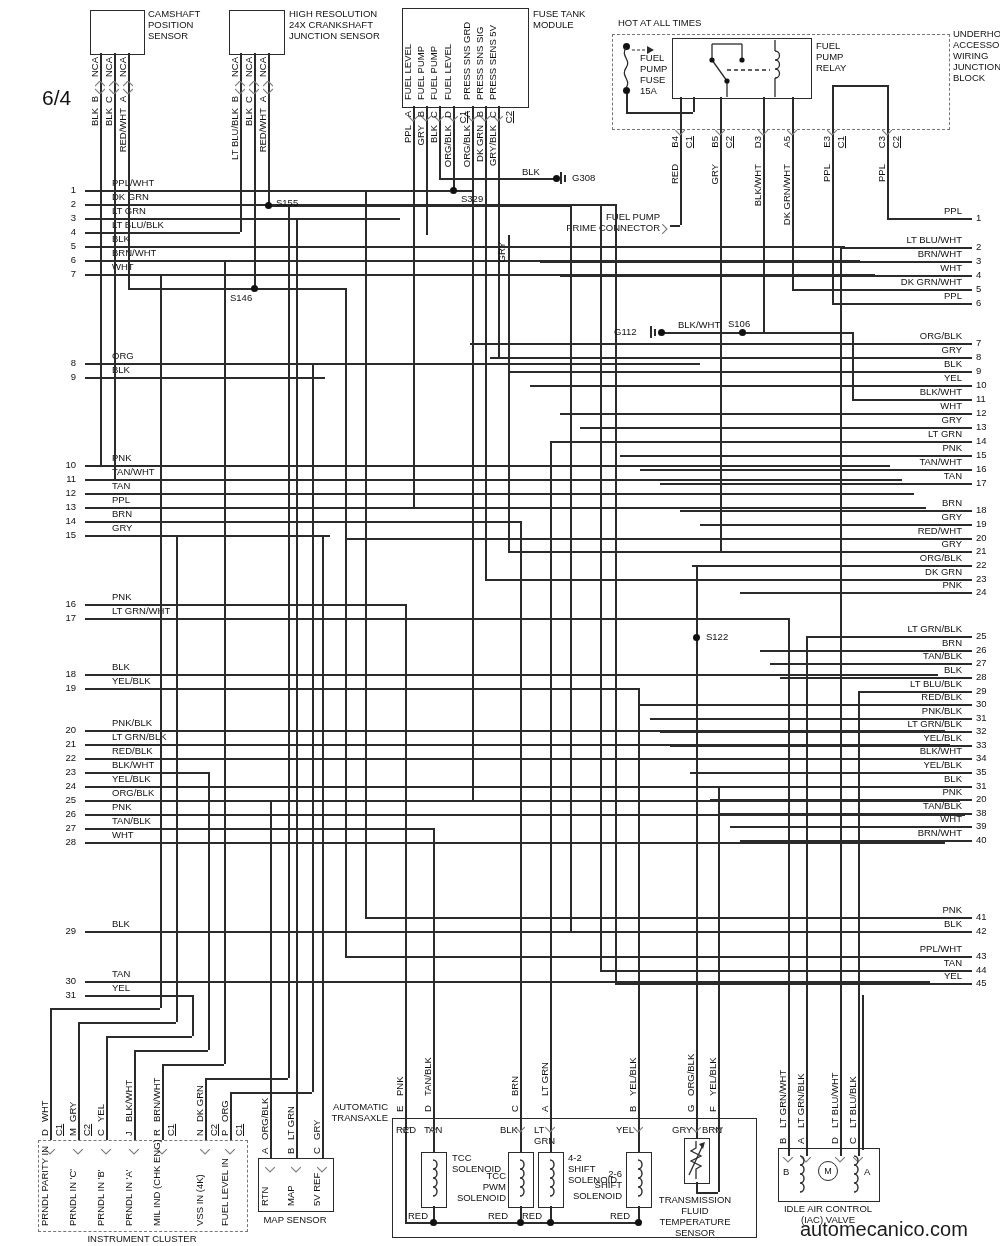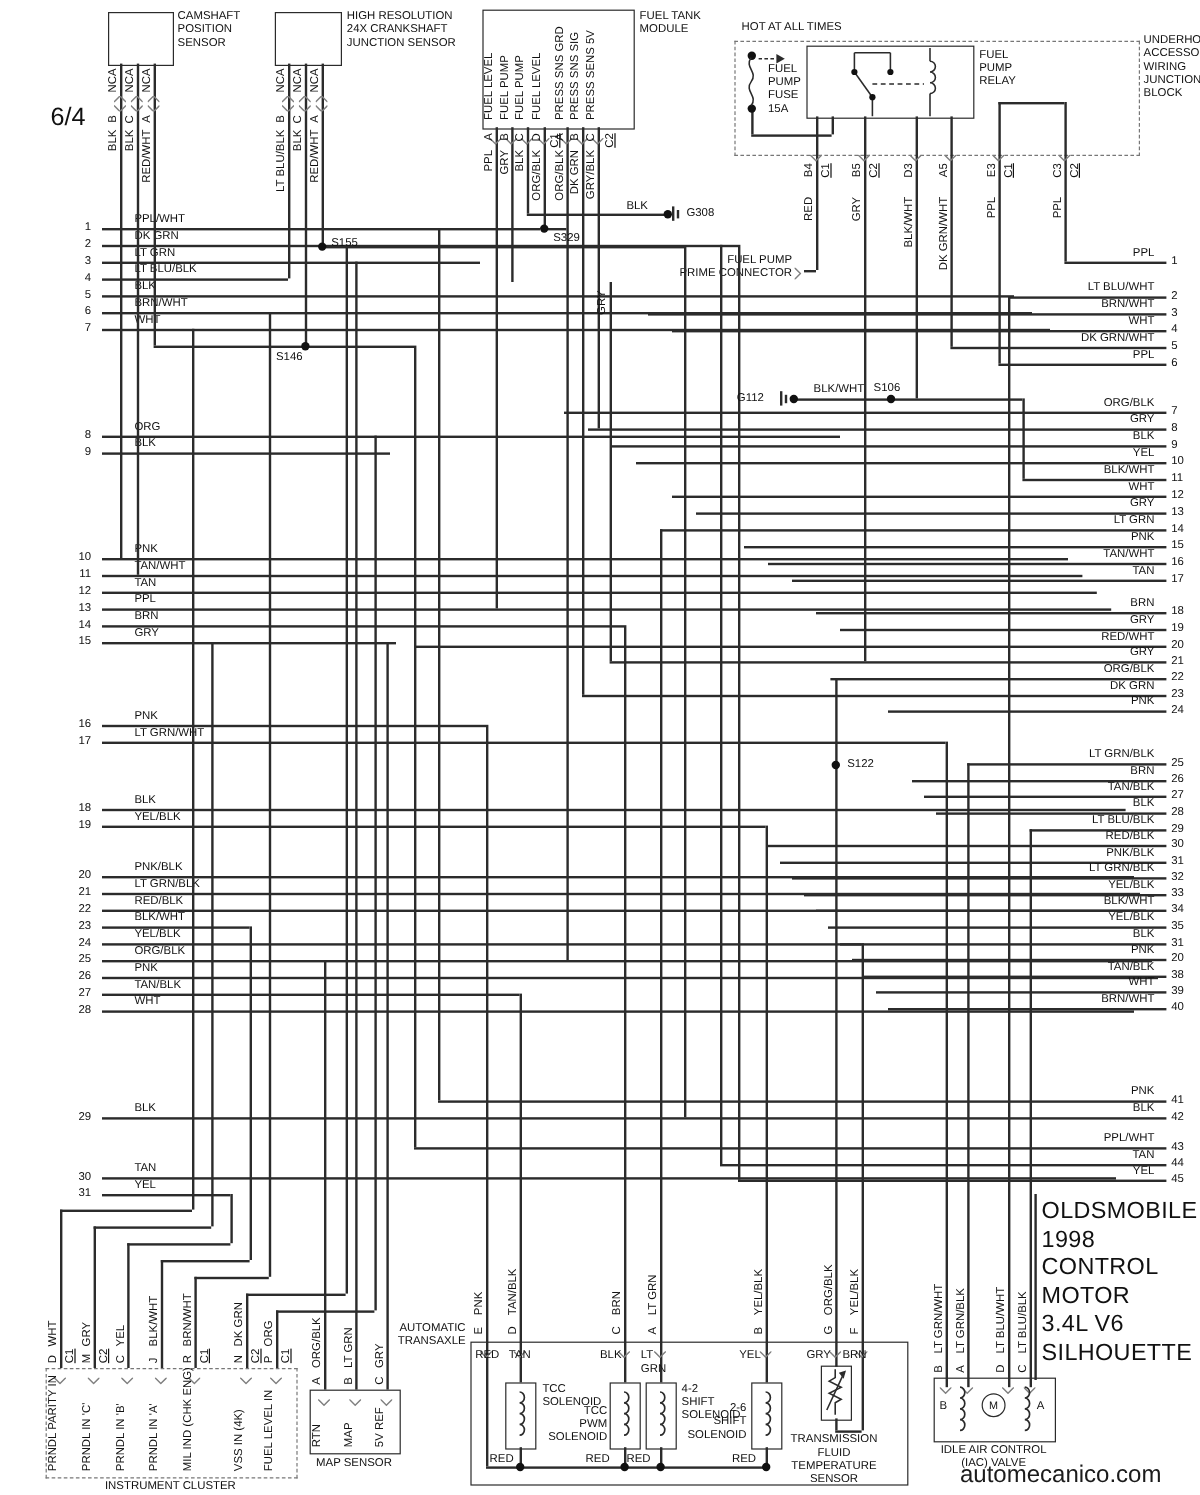--- a/index.html
+++ b/index.html
@@ -35,21 +35,21 @@
   <div class="lbl" style="left:148px;top:8px">CAMSHAFT
 POSITION
 SENSOR</div>
 
   <div class="box" style="left:229px;top:10px;width:54px;height:43px"></div>
   <div class="lbl" style="left:289px;top:8px">HIGH RESOLUTION
 24X CRANKSHAFT
 JUNCTION SENSOR</div>
 
   <div class="box" style="left:402px;top:8px;width:125px;height:98px"></div>
-  <div class="lbl" style="left:533px;top:8px">FUEL TANK
+  <div class="lbl" style="left:533px;top:8px">FUSE TANK
 MODULE</div>
 
   <div class="lbl" style="left:618px;top:17px">HOT AT ALL TIMES</div>
   <div class="dash" style="left:612px;top:34px;width:336px;height:94px"></div>
   <div class="lbl" style="left:953px;top:28px">UNDERHOOD
 ACCESSORY
 WIRING
 JUNCTION
 BLOCK</div>
   <div class="lbl" style="left:640px;top:52px">FUEL
@@ -74,26 +74,20 @@
 TRANSAXLE</div>
   <div class="box" style="left:392px;top:1118px;width:363px;height:118px"></div>
   <div class="lbl" style="left:645px;top:1194px;width:100px;text-align:center">TRANSMISSION
 FLUID TEMPERATURE
 SENSOR</div>
 
   <div class="box" style="left:778px;top:1148px;width:100px;height:52px"></div>
   <div class="lbl" style="left:768px;top:1203px;width:120px;text-align:center">IDLE AIR CONTROL
 (IAC) VALVE</div>
 
-  <div class="vehicle" style="left:868px;top:998px">OLDSMOBILE
-1998
-CONTROL
-MOTOR
-3.4L V6
-SILHOUETTE</div>
   <div class="wm" style="left:800px;top:1218px">automecanico.com</div>
 <div class="num" style="left: 56px; top: 184px; width: 20px; text-align: right;">1</div>
     <div class="lbl" style="left: 112px; top: 177px;">PPL/WHT</div>
     <div class="h" style="left: 85px; top: 190px; width: 365px;"></div>
     <div class="num" style="left: 56px; top: 198px; width: 20px; text-align: right;">2</div>
     <div class="lbl" style="left: 112px; top: 191px;">DK GRN</div>
     <div class="h" style="left: 85px; top: 204px; width: 530px;"></div>
     <div class="num" style="left: 56px; top: 212px; width: 20px; text-align: right;">3</div>
     <div class="lbl" style="left: 112px; top: 205px;">LT GRN</div>
     <div class="h" style="left: 85px; top: 218px; width: 315px;"></div>

